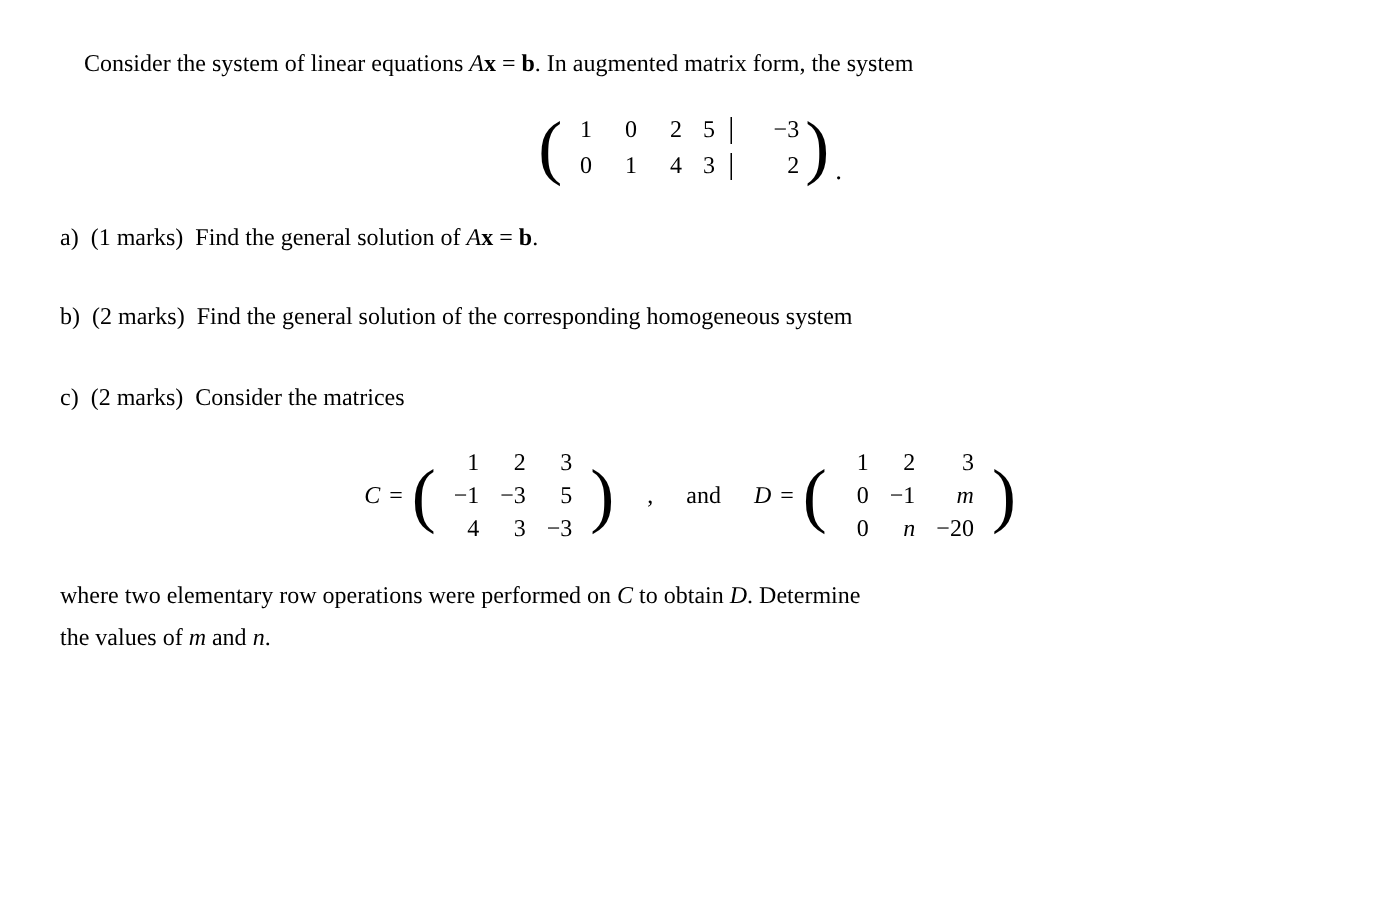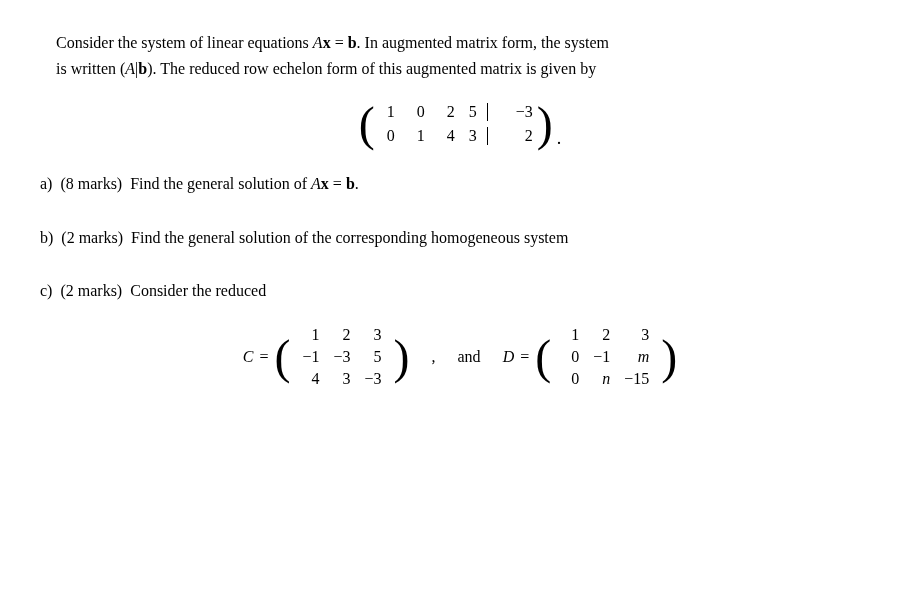--- a/index.html
+++ b/index.html
@@ -85,21 +85,20 @@
       margin-top: 4px;
     }
   </style>
 </head>
 <body>
 
 <div>
 
   <div class="intro">
     <span>Consider the system of linear equations <em>A</em><strong>x</strong> = <strong>b</strong>. In augmented matrix form, the system</span><br>
-    <span>is written (<em>A</em>|<strong>b</strong>). The reduced row echelon form of this augmented matrix is given by</span>
   </div>
 
   <div class="matrix-display">
     <div class="matrix-wrapper">
       <span class="matrix-paren">(</span>
       <div style="display: grid; grid-template-columns: auto auto auto auto 0px auto; column-gap: 14px; row-gap: 6px; padding: 6px 4px; align-items: center; position: relative;">
 
         <span class="mat-cell">1</span>
         <span class="mat-cell">0</span>
         <span class="mat-cell">2</span>
@@ -114,33 +113,33 @@
         <span></span>
         <span class="mat-cell">2</span>
       </div>
       <span class="matrix-paren">)</span>
       <span class="period">.</span>
     </div>
   </div>
 
   <div class="part">
     <div class="part-label">
-      <span>a)&nbsp;&nbsp;</span><span class="marks">(8 marks)</span>&nbsp;&nbsp;<span>Find the general solution of <em>A</em><strong>x</strong> = <strong>b</strong>.</span>
+      <span>a)&nbsp;&nbsp;</span><span class="marks">(1 marks)</span>&nbsp;&nbsp;<span>Find the general solution of <em>A</em><strong>x</strong> = <strong>b</strong>.</span>
     </div>
   </div>
 
   <div class="part part-b">
     <div class="part-label">
       <span>b)&nbsp;&nbsp;</span><span class="marks">(2 marks)</span>&nbsp;&nbsp;<span>Find the general solution of the corresponding homogeneous system</span>
     </div>
   </div>
 
   <div class="part">
     <div class="part-label">
-      <span>c)&nbsp;&nbsp;</span><span class="marks">(2 marks)</span>&nbsp;&nbsp;<span>Consider the reduced</span>
+      <span>c)&nbsp;&nbsp;</span><span class="marks">(2 marks)</span>&nbsp;&nbsp;<span>Consider the matrices</span>
     </div>
 
     <div class="matrices-row">
 
       <div class="matrix-eq">
         <span style="font-style:italic; font-size:16px;">C</span>
         <span style="font-size:16px;">=</span>
         <span class="matrix-paren">(</span>
         <div class="mat3x3">
           <span class="mat-cell">1</span>
@@ -165,21 +164,25 @@
         <span class="matrix-paren">(</span>
         <div class="mat3x3">
           <span class="mat-cell">1</span>
           <span class="mat-cell">2</span>
           <span class="mat-cell">3</span>
           <span class="mat-cell">0</span>
           <span class="mat-cell">−1</span>
           <span class="mat-cell" style="font-style:italic;">m</span>
           <span class="mat-cell">0</span>
           <span class="mat-cell" style="font-style:italic;">n</span>
-          <span class="mat-cell">−15</span>
+          <span class="mat-cell">−20</span>
         </div>
         <span class="matrix-paren">)</span>
       </div>
     </div>
 
+    <div class="bottom-text">
+      <span>where two elementary row operations were performed on <em>C</em> to obtain <em>D</em>. Determine</span><br>
+      <span>the values of <em>m</em> and <em>n</em>.</span>
+    </div>
   </div>
 
 </div>
 
 </body></html>

